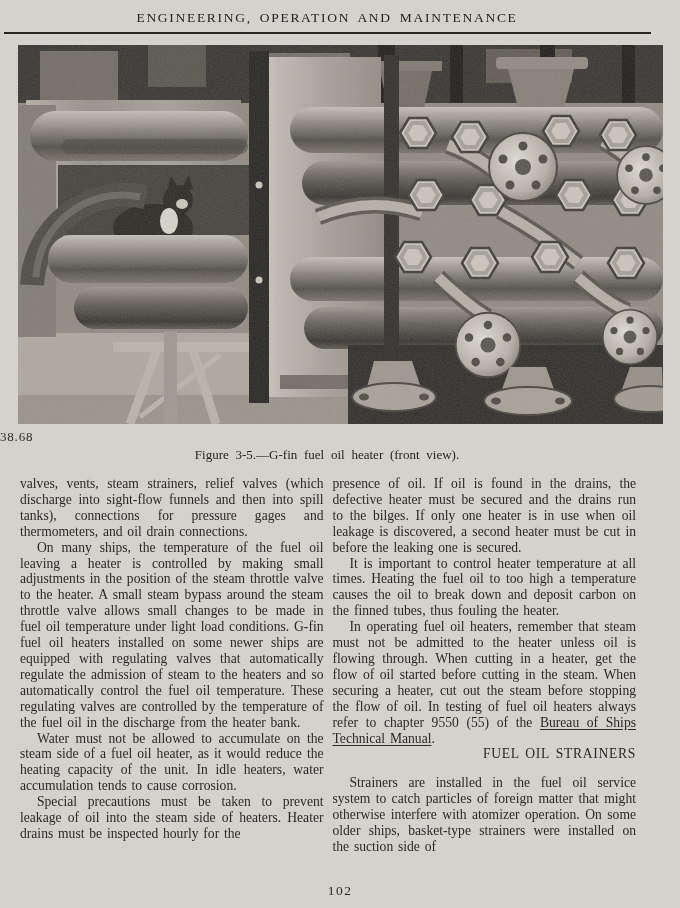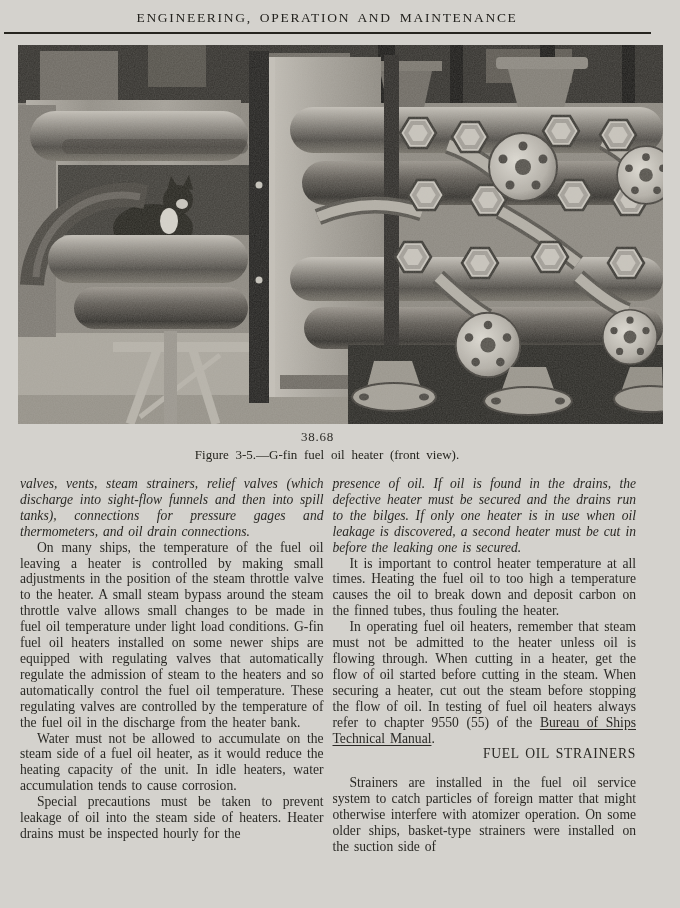--- a/index.html
+++ b/index.html
@@ -17,36 +17,36 @@
   }
   .head-rule{border-top:2.5px solid #26251f;margin:6px 3px 0 4px;}
   .photo-figure{margin:0;padding:0;}
   .photo-frame{
     margin:11px 0 0 18px;width:645px;height:379px;
     background:#8d8981;position:relative;overflow:hidden;
     box-shadow:0 0 0 1px #55534d inset;
   }
   .photo-frame svg{display:block;}
   .photo-id{
-    text-align:center;margin:5px 19px 0 0;
+    text-align:left;margin:5px 19px 0 0;
     font-size:13px;letter-spacing:.8px;color:#2c2b27;
   }
   .caption{
     text-align:center;font-size:13px;margin-top:2px;
     word-spacing:3.5px;color:#26251f;
   }
   .columns{
     display:flex;gap:9px;margin:13px 18px 0 20px;
   }
   .col{
     width:322px;font-size:13.6px;line-height:15.9px;
     text-align:justify;word-spacing:1.4px;color:#2a2925;
   }
   .col p{margin:0;text-indent:17px;}
-  .col p.noindent{text-indent:0;font-style:italic;}
+  .col p.noindent{text-indent:0;}
   .section-heading{
     font-size:13.6px;font-weight:normal;letter-spacing:.7px;
     margin:0 0 13px 0;text-align:right;word-spacing:2px;
   }
   .underline{text-decoration:underline;text-underline-offset:2px;margin-top:23px;}
   .page-number{
     position:absolute;bottom:9px;left:0;width:680px;text-align:center;
     font-size:13.5px;letter-spacing:1.5px;color:#2c2b27;
   }
 </style>
@@ -242,13 +242,14 @@
     </section>
     <section class="col">
       <p class="noindent">presence of oil. If oil is found in the drains, the defective heater must be secured and the drains run to the bilges. If only one heater is in use when oil leakage is discovered, a second heater must be cut in before the leaking one is secured.</p>
       <p>It is important to control heater temperature at all times. Heating the fuel oil to too high a temperature causes the oil to break down and deposit carbon on the finned tubes, thus fouling the heater.</p>
       <p><span>In operating fuel oil heaters, remember that steam must not be admitted to the heater unless oil is flowing through. When cutting in a heater, get the flow of oil started before cutting in the steam. When securing a heater, cut out the steam before stopping the flow of oil. In testing of fuel oil heaters always refer to chapter 9550 (55) of the </span><span class="underline">Bureau of Ships Technical Manual</span><span>.</span></p>
       <h2 class="section-heading">FUEL OIL STRAINERS</h2>
       <p>Strainers are installed in the fuel oil service system to catch particles of foreign matter that might otherwise interfere with atomizer operation. On some older ships, basket-type strainers were installed on the suction side of</p>
     </section>
   </main>
 
+  <div class="page-number">102</div>
 </div>
 
 </body></html>

